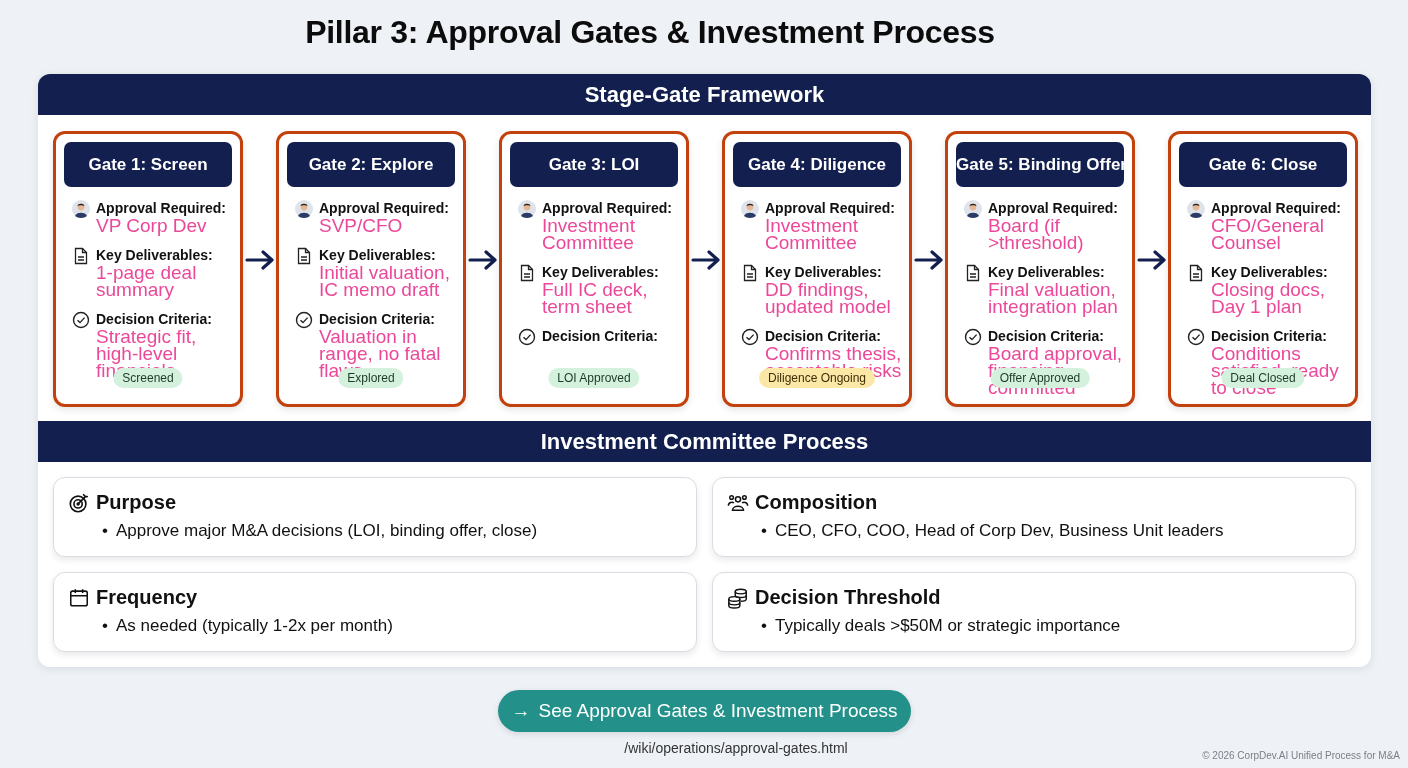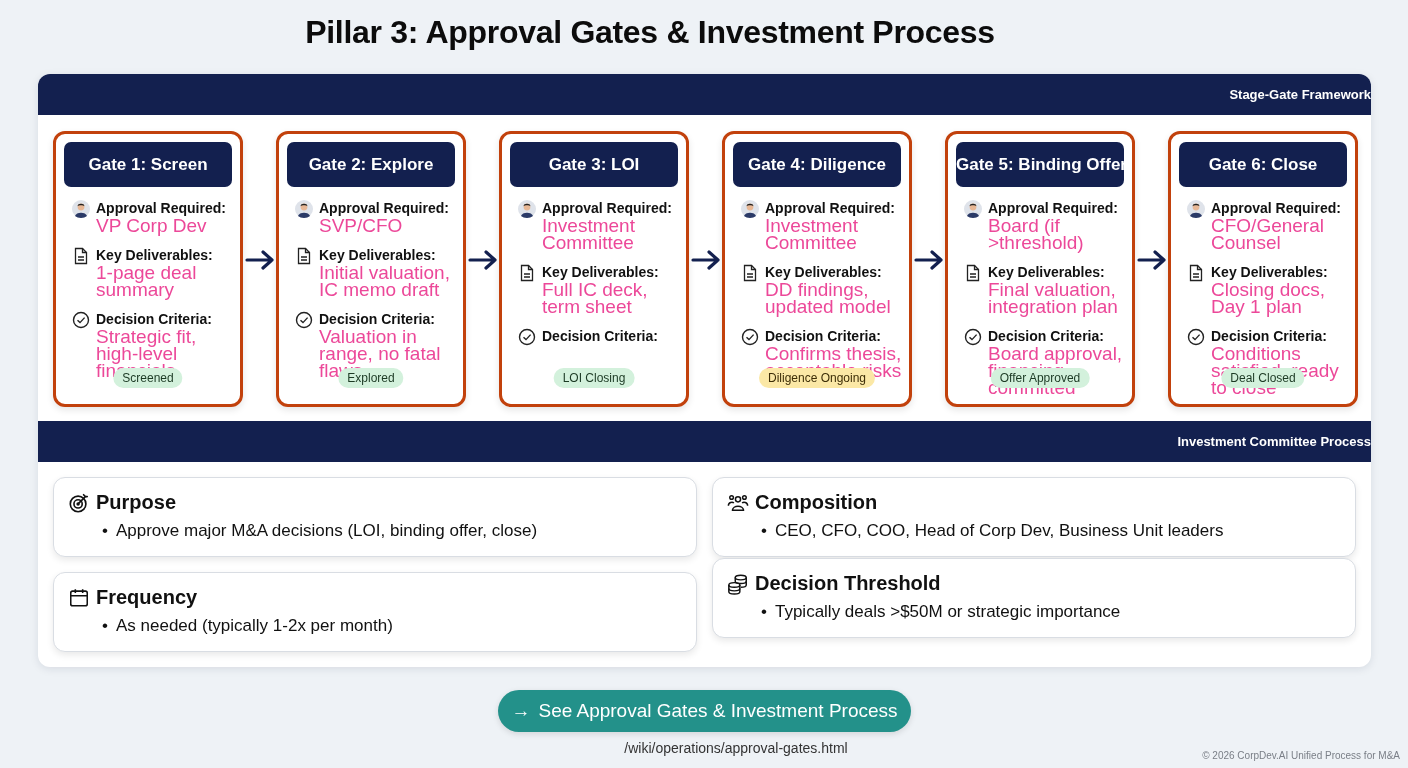--- a/index.html
+++ b/index.html
@@ -14,22 +14,22 @@
     position: absolute; top: 14px; left: 0; width: 1300px;
     text-align: center; font-size: 32px; font-weight: 700; color: #0c0c0c;
     letter-spacing: -0.3px;
   }
   .panel {
     position: absolute; left: 38px; top: 74px; width: 1333px; height: 593px;
     background: #fff; border-radius: 12px; overflow: hidden;
     box-shadow: 0 2px 8px rgba(20,30,60,0.10);
   }
   .band {
-    background: #13204f; color: #fff; text-align: right;
-    font-size: 13px; font-weight: 700; height: 41px; line-height: 41px;
+    background: #13204f; color: #fff; text-align: center;
+    font-size: 22px; font-weight: 700; height: 41px; line-height: 41px;
   }
   .gates-row {
     position: relative; height: 306px;
   }
   .gate-card {
     position: absolute; top: 16px; width: 190px; height: 276px;
     background: #fff; border: 3px solid #c2410c; border-radius: 12px;
     box-shadow: 0 3px 7px rgba(0,0,0,0.10);
   }
   .gate-header {
@@ -183,21 +183,21 @@
       <div class="field-label">Key Deliverables:</div>
       <div class="field-value">Full IC deck, term sheet</div>
     </div>
     <div class="gate-field">
       <svg class="ico" viewBox="0 0 18 18" fill="none" stroke="#222" stroke-width="1.4">
             <circle cx="9" cy="9" r="7.5"></circle>
             <path d="M5.5 9.2 L8 11.6 L12.6 6.6"></path>
           </svg>
       <div class="field-label">Decision Criteria:</div>
     </div>
-    <div class="badge">LOI Closing</div>
+    <div class="badge">LOI Approved</div>
   </div>
       <svg class="arrow" viewBox="0 0 34 24" style="left: 652px;">
         <path d="M3 12 H28 M19 4 L28 12 L19 20" fill="none" stroke="#13204f" stroke-width="3.2" stroke-linecap="round" stroke-linejoin="round"></path>
       </svg>
       <div class="gate-card" style="left: 684px;">
     <div class="gate-header">Gate 4: Diligence</div>
     <div class="gate-field">
       <svg class="ico" viewBox="0 0 18 18">
             <circle cx="9" cy="9" r="9" fill="#dfe3ea"></circle>
             <circle cx="9" cy="7" r="3.4" fill="#e8b896"></circle>
@@ -322,21 +322,21 @@
       <div class="ic-bullet">Approve major M&amp;A decisions (LOI, binding offer, close)</div>
     </div>
     <div class="ic-card" style="left:15px; top:110px;">
       <svg class="ic-icon" viewBox="0 0 24 24" fill="none" stroke="#111" stroke-width="1.7">
           <rect x="3" y="4.5" width="18" height="16" rx="2"></rect>
           <path d="M3 9.5 H21 M8 2.5 V6.5 M16 2.5 V6.5"></path>
         </svg>
       <div class="ic-title">Frequency</div>
       <div class="ic-bullet">As needed (typically 1-2x per month)</div>
     </div>
-    <div class="ic-card" style="left:674px; top:96px;">
+    <div class="ic-card" style="left:674px; top:110px;">
       <svg class="ic-icon" viewBox="0 0 24 24" fill="none" stroke="#111" stroke-width="1.6">
           <ellipse cx="15" cy="5" rx="6" ry="2.5"></ellipse>
           <path d="M9 5 V9 C9 10.4 11.7 11.5 15 11.5 C18.3 11.5 21 10.4 21 9 V5"></path>
           <path d="M21 9 V13 C21 14.4 18.3 15.5 15 15.5"></path>
           <ellipse cx="8" cy="13" rx="6" ry="2.5"></ellipse>
           <path d="M2 13 V17 C2 18.4 4.7 19.5 8 19.5 C11.3 19.5 14 18.4 14 17 V13"></path>
           <path d="M2 17 V20.5 C2 21.9 4.7 23 8 23 C11.3 23 14 21.9 14 20.5 V17"></path>
         </svg>
       <div class="ic-title">Decision Threshold</div>
       <div class="ic-bullet">Typically deals &gt;$50M or strategic importance</div>

